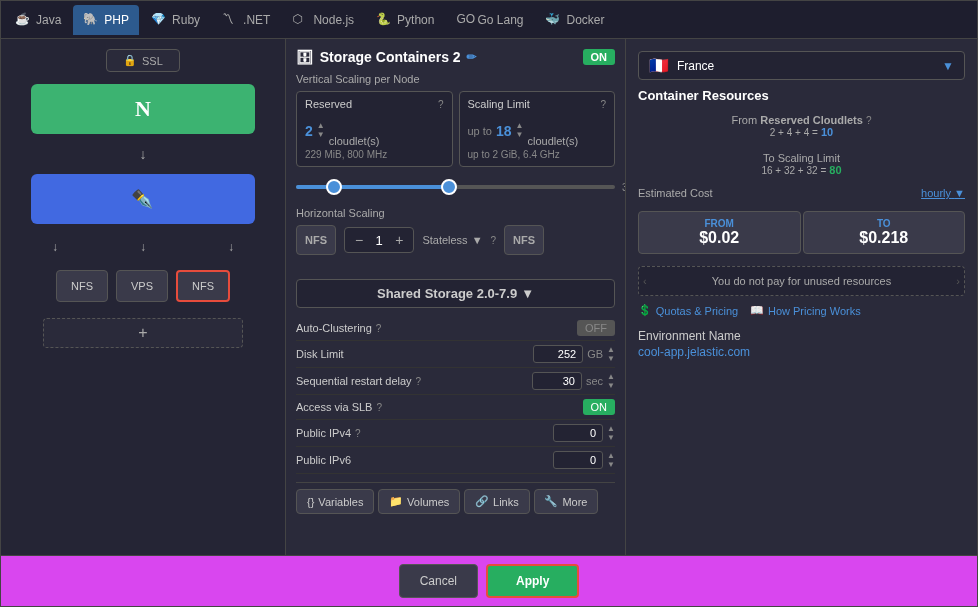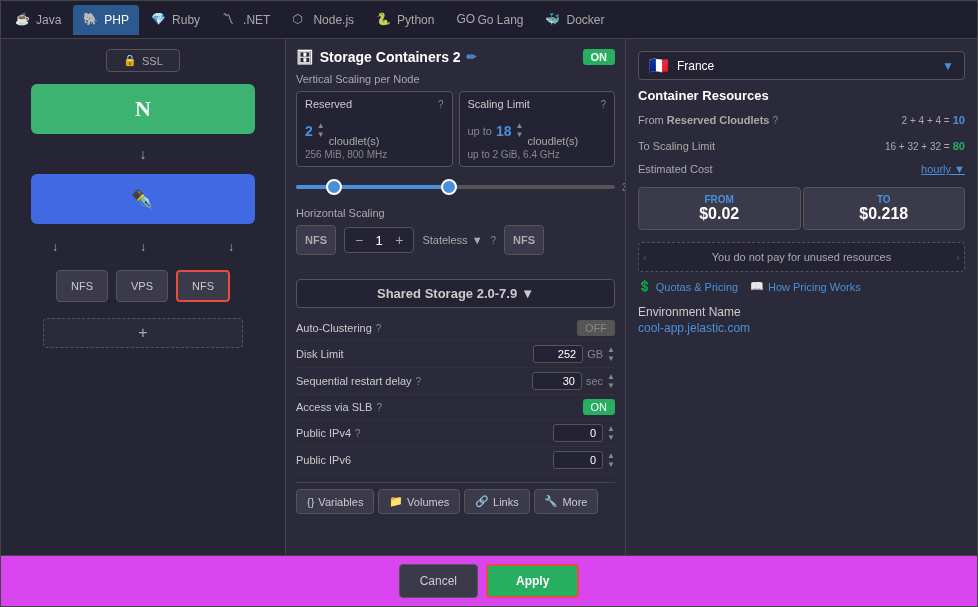--- a/index.html
+++ b/index.html
@@ -481,20 +481,21 @@
     .resources-title {
       color: #fff;
       font-size: 13px;
       font-weight: bold;
     }
     .resource-row {
       display: flex;
       align-items: center;
       justify-content: space-between;
       padding: 3px 0;
+      flex-direction: column;
     }
     .resource-label {
       color: #aaa;
       font-size: 11px;
     }
     .resource-value {
       color: #fff;
       font-size: 11px;
     }
     .resource-value .math {
@@ -727,21 +728,21 @@
             <span class="info-icon">?</span>
           </div>
           <div class="cloudlet-input-row">
             <span class="cloudlet-num">2</span>
             <div class="cloudlet-arrows">
               <span>▲</span>
               <span>▼</span>
             </div>
             <span class="cloudlet-label">cloudlet(s)</span>
           </div>
-          <div class="cloudlet-info">256 MiB, 800 MHz</div>
+          <div class="cloudlet-info">229 MiB, 800 MHz</div>
         </div>
         <div class="scaling-box">
           <div class="scaling-box-title">
             <span>Scaling Limit</span>
             <span class="info-icon">?</span>
           </div>
           <div class="cloudlet-input-row">
             <span style="color:#888;font-size:11px;">up to</span>
             <span class="cloudlet-num">18</span>
             <div class="cloudlet-arrows">

